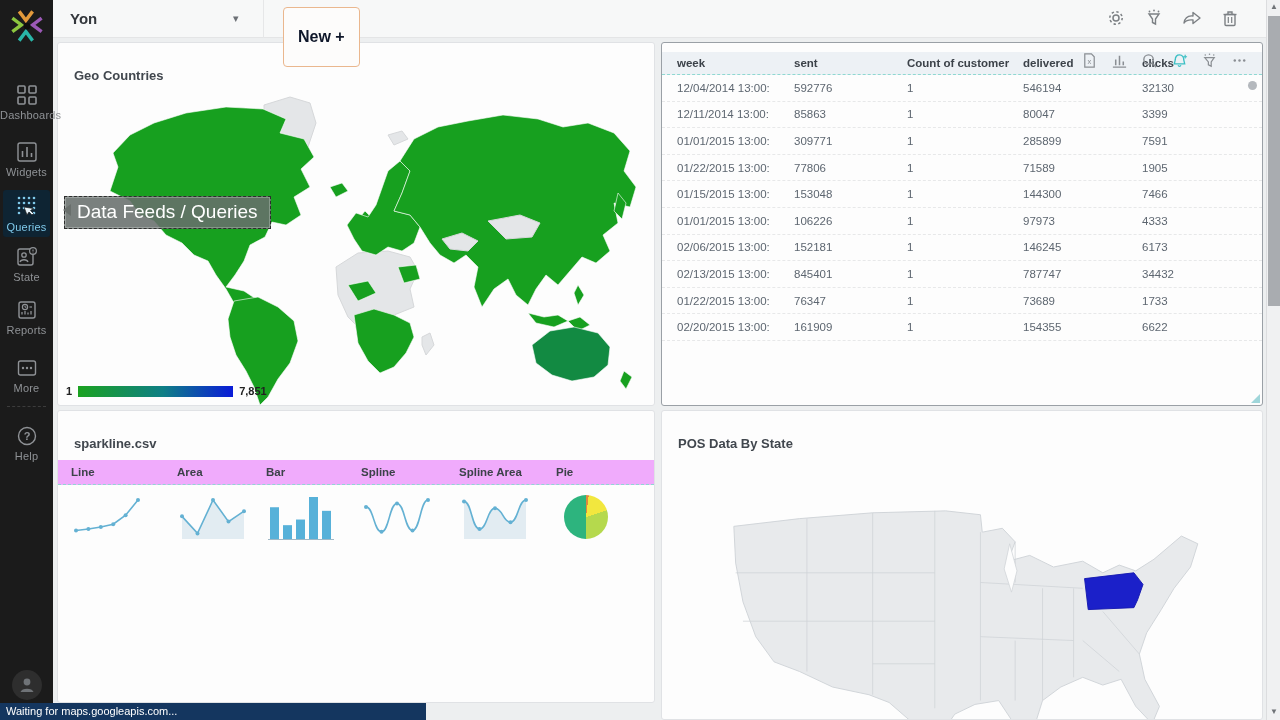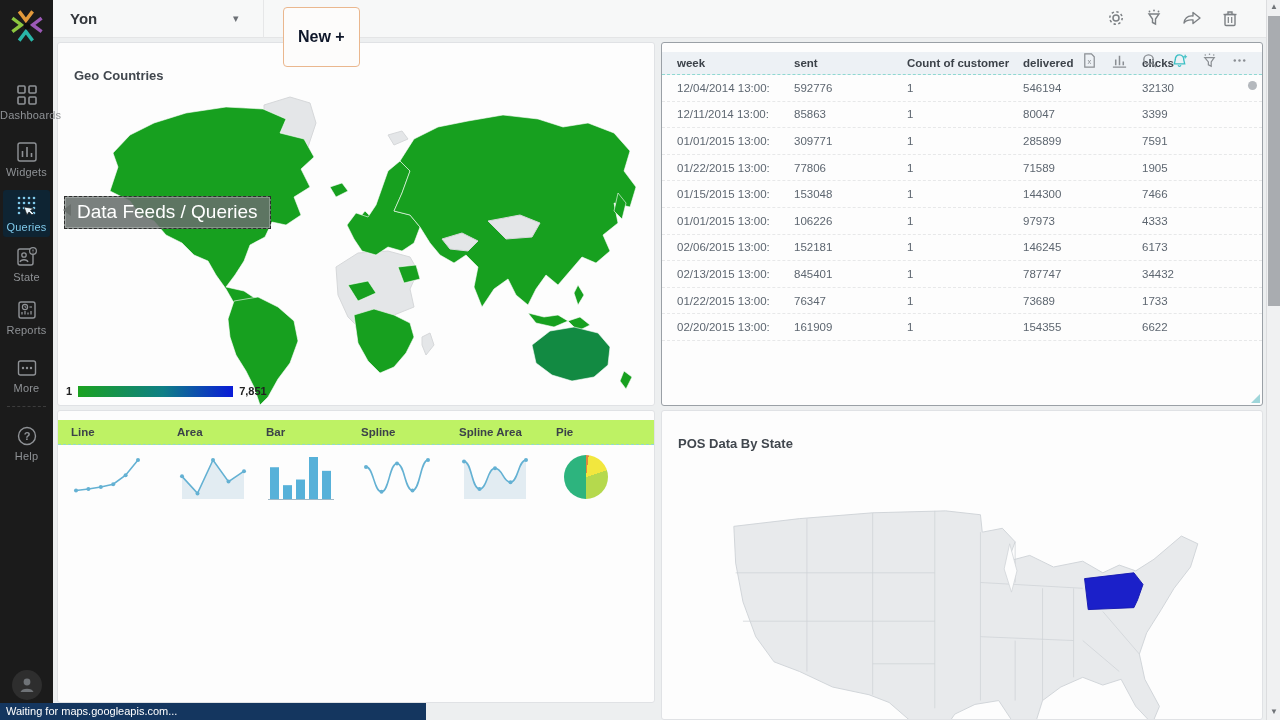--- a/index.html
+++ b/index.html
@@ -49,21 +49,21 @@
   .thead, .trow { display:grid; grid-template-columns:117px 113px 116px 119px 1fr; padding-left:15px; align-items:center; }
   .thead { background:#edf1f5; height:23px; margin-top:9px; border-bottom:1px dashed #8fd8d2; }
   .thead div { font-size:11.5px; font-weight:bold; color:#3c4249; cursor:pointer; }
   .tbody { position:relative; }
   .trow { height:26.6px; border-bottom:1px dashed #e7e8e9; cursor:pointer; }
   .tcell { font-size:11.5px; color:#5d6670; }
   .table-dot { position:absolute; right:5px; top:6px; width:9px; height:9px; border-radius:50%; background:#b4b8bd; cursor:pointer; }
   .resize-handle { position:absolute; right:2px; bottom:2px; width:0; height:0; border-left:9px solid transparent; border-bottom:9px solid #9fd6da; cursor:nwse-resize; }
 
   
-  .spark-head { display:grid; grid-template-columns:106px 89px 95px 98px 97px 1fr; padding-left:13px; background:#bef264; height:25px; margin-top:9px; align-items:center; border-bottom:1px dashed #8fd8d2; }
+  .spark-head { display:grid; grid-template-columns:106px 89px 95px 98px 97px 1fr; padding-left:13px; background:#f0abfc; height:25px; margin-top:9px; align-items:center; border-bottom:1px dashed #8fd8d2; }
   .spark-head div { font-size:11.5px; font-weight:bold; color:#3c4249; }
   .spark-row { display:grid; grid-template-columns:106px 89px 95px 98px 97px 1fr; padding-left:13px; margin-top:8px; }
   .spark-chart { width:76px; height:50px; position:relative; }
   .pie { width:44px; height:44px; border-radius:50%; margin:2px 0 0 8px; }
 
   
   .us-map { position:absolute; left:28px; top:36px; width:548px; height:300px; }
 
   
   .statusbar { position:absolute; left:0; bottom:0; width:426px; height:17px; background:#14365f; color:#fff; font-size:11px; line-height:17px; padding-left:6px; z-index:50; }
@@ -365,20 +365,21 @@
         <div class="tcell">161909</div>
         <div class="tcell">1</div>
         <div class="tcell">154355</div>
         <div class="tcell">6622</div>
       </div>
     </div>
   <div class="resize-handle"></div>
 </div>
 
 <div class="panel panel-spark">
+  <div class="panel-title">sparkline.csv</div>
   <div class="spark-head">
     <div>Line</div>
     <div>Area</div>
     <div>Bar</div>
     <div>Spline</div>
     <div>Spline Area</div>
     <div>Pie</div>
   </div>
   <div class="spark-row">
     <div class="spark-chart"><svg width="72" height="48" viewBox="0 0 72 48">

